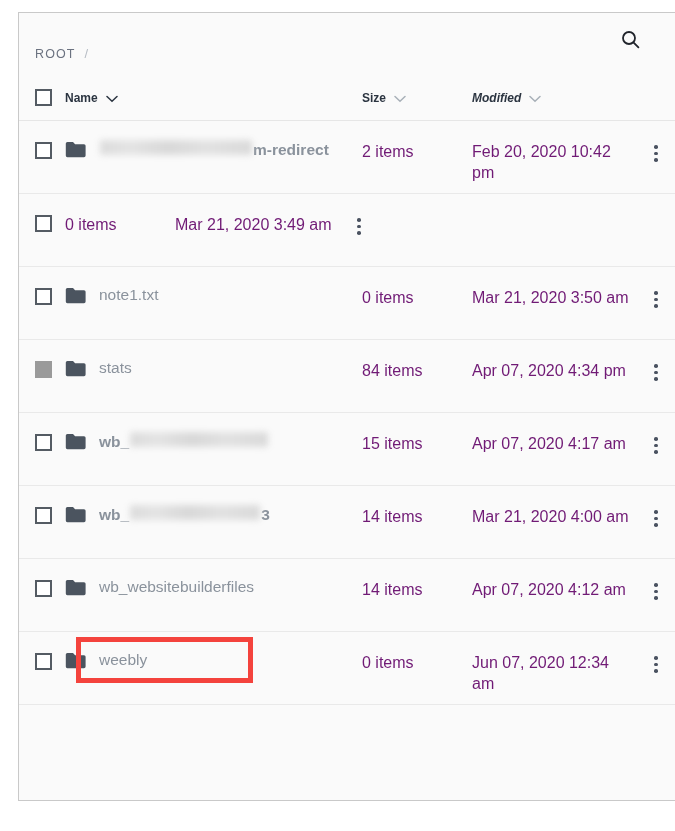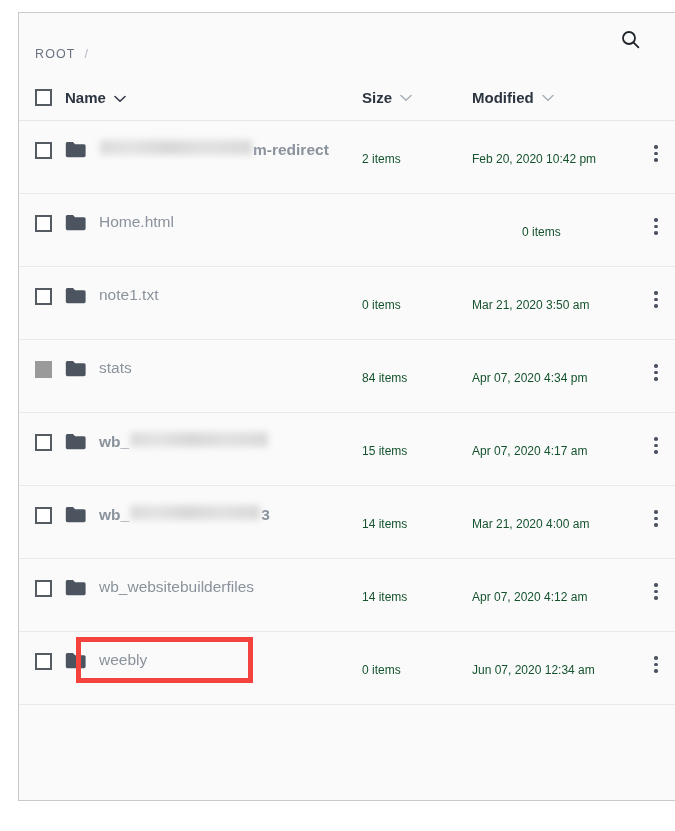--- a/index.html
+++ b/index.html
@@ -105,39 +105,39 @@
     flex: 0 0 110px;
     padding-top: 20px;
   }
   .table-header .col-size { padding-top: 0; }
 
   .col-modified {
     width: 160px;
     flex: 0 0 160px;
     padding-top: 20px;
   }
-  .table-header .col-modified { padding-top: 0; }
+  .table-header .col-modified { padding-top: 0; font-style: italic; }
 
   .col-menu {
     width: 48px;
     flex: 0 0 48px;
     display: flex;
     justify-content: center;
     padding-top: 22px;
   }
 
   
   .hdr-label {
     display: inline-flex;
     align-items: center;
     gap: 8px;
     cursor: pointer;
   }
   .hdr-text {
-    font-size: 15px;
+    font-size: 12px;
     font-weight: 700;
     color: #2b3440;
   }
   .chev { display: block; }
 
   
   .checkbox {
     width: 17px;
     height: 17px;
     border: 2px solid #545b63;
@@ -170,24 +170,23 @@
     display: inline-block;
     height: 15px;
     background: linear-gradient(90deg,#dcdcdc 0%,#e4e4e4 20%,#d8d8d8 45%,#e2e2e2 70%,#dadada 100%);
     filter: blur(3.2px);
     border-radius: 2px;
     vertical-align: middle;
     margin: 0 1px;
   }
 
   .cell-text {
-    font-size: 12px;
-    color: #14532d;
+    font-size: 16px;
+    color: #701a75;
     line-height: 21px;
-    margin-top: 8px;
   }
 
   
   .kebab {
     display: flex;
     flex-direction: column;
     gap: 3px;
     cursor: pointer;
     padding: 2px;
   }
@@ -293,30 +292,25 @@
               <i></i>
               <i></i>
               <i></i>
             </div>
           </div>
         </div>
         <div class="row">
           <div class="col-check">
             <div class="checkbox"></div>
           </div>
-          <div class="col-name">
-            <span>
-              <svg class="folder-icon" width="21" height="17" viewBox="0 0 21 17">
-                <path d="M0.8 2.6a1.6 1.6 0 0 1 1.6-1.6h5.6l2.1 2.2h8.9a1.6 1.6 0 0 1 1.6 1.6v9.8a1.6 1.6 0 0 1-1.6 1.6H2.4A1.6 1.6 0 0 1 .8 14.6z" fill="#4b545f"></path>
-              </svg>
-            </span>
-            <span class="name-text">Home.html</span>
-          </div>
           <div class="col-size">
             <div class="cell-text">0 items</div>
+          </div>
+          <div class="col-modified">
+            <div class="cell-text">Mar 21, 2020 3:49 am</div>
           </div>
           <div class="col-menu">
             <div class="kebab">
               <i></i>
               <i></i>
               <i></i>
             </div>
           </div>
         </div>
         <div class="row">

